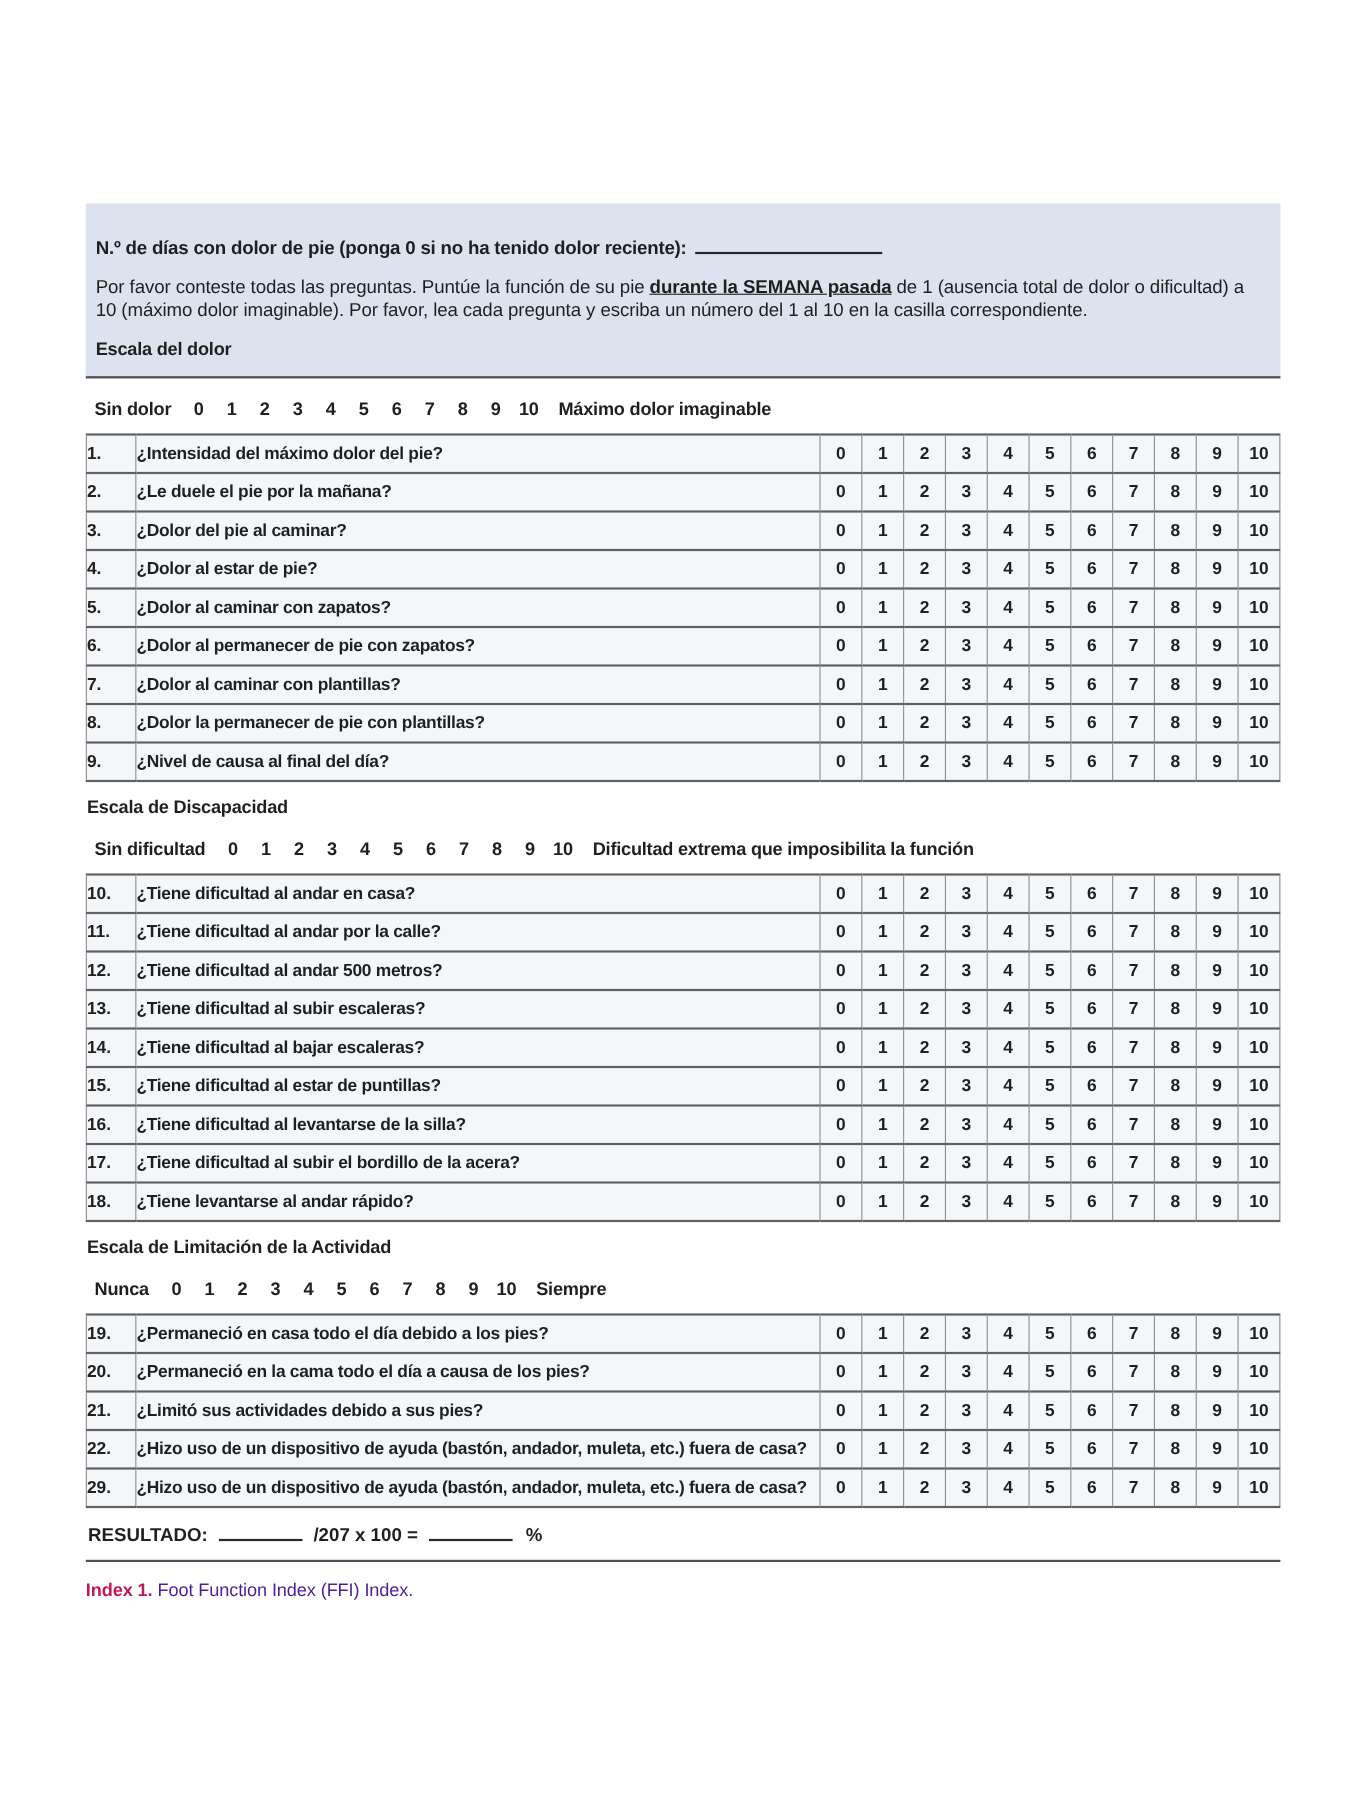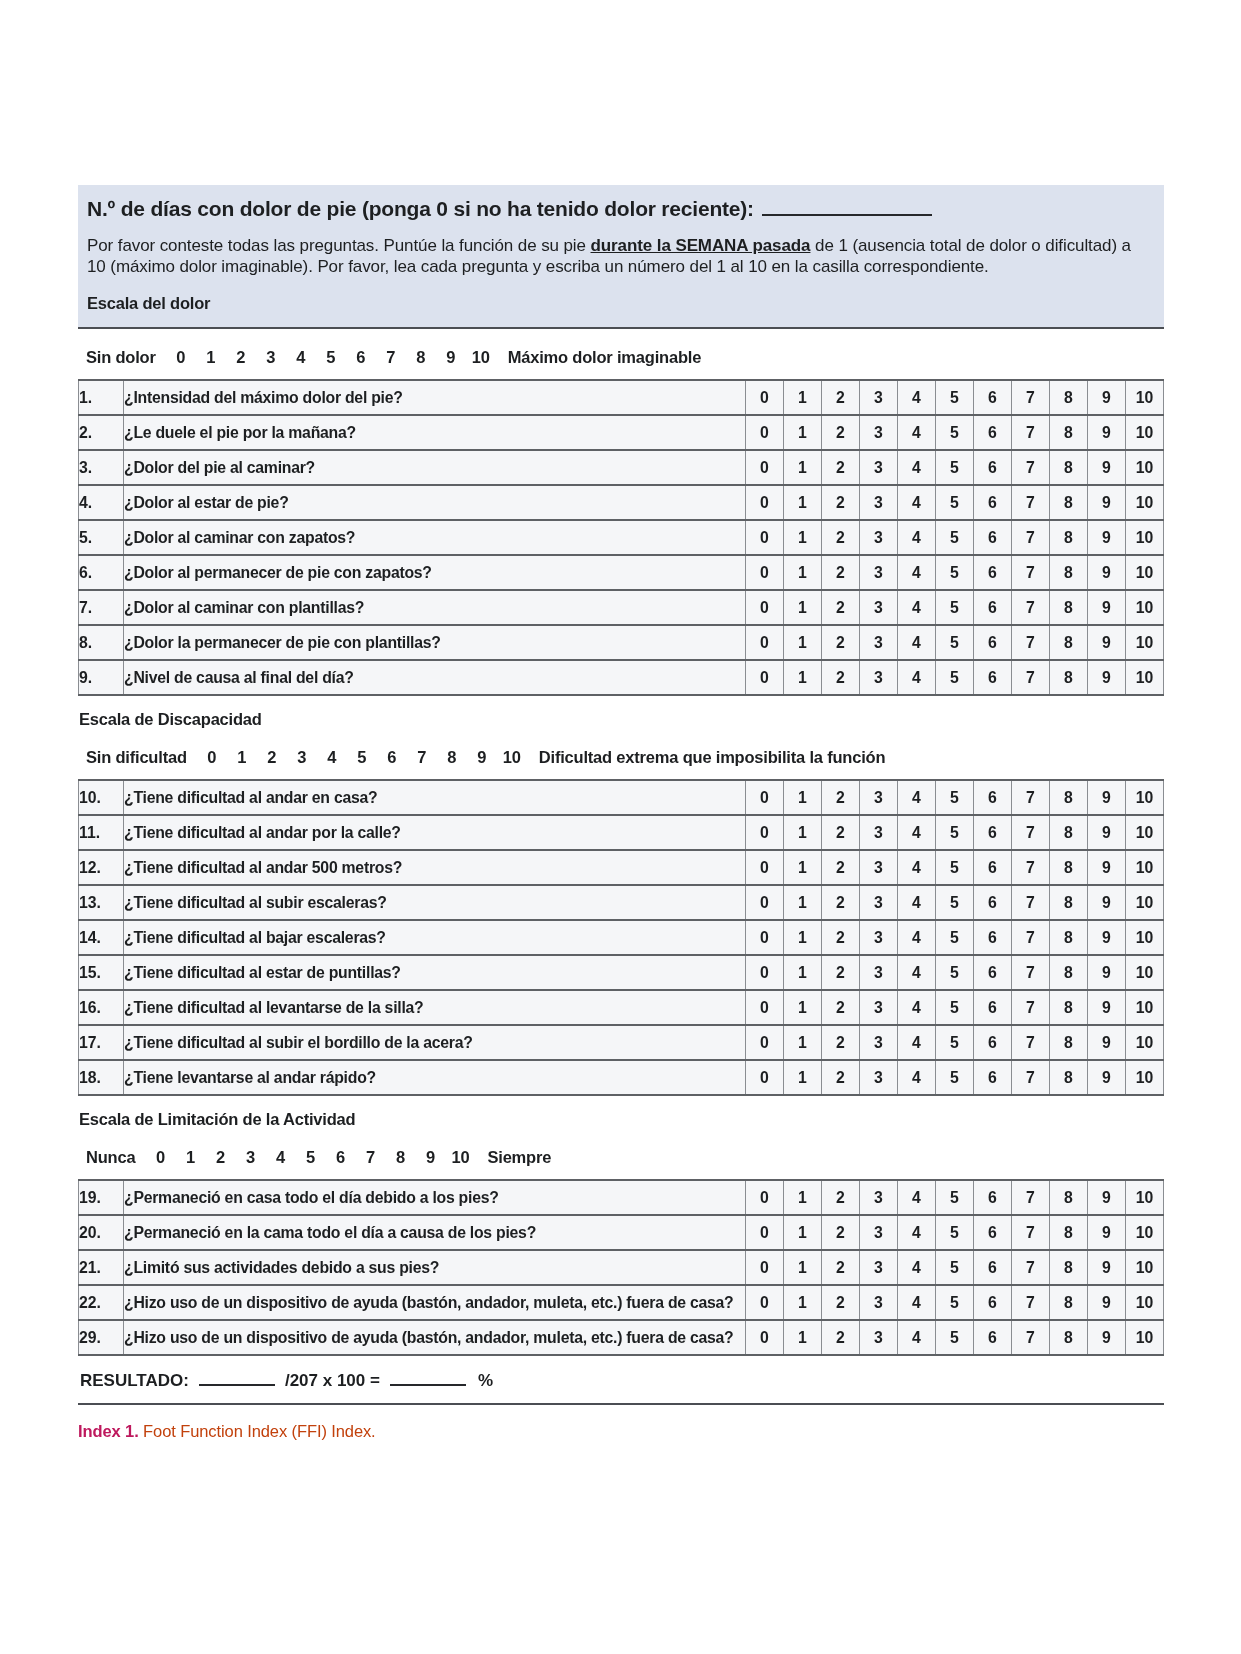--- a/index.html
+++ b/index.html
@@ -5,21 +5,21 @@
   html, body { margin:0; padding:0; }
   body {
     width:1241px; height:1654px; background:#ffffff; position:relative;
     font-family:"Liberation Sans", sans-serif; color:#1d1f21;
     -webkit-font-smoothing:antialiased;
   }
   .content { position:absolute; left:78px; top:185px; width:1086px; }
 
   
   .header-box { background:#dce2ee; padding:12px 12px 14px 9px; border-bottom:2px solid #4b4e53; }
-  .days-line { font-weight:bold; font-size:21px; letter-spacing:-0.2px; }
+  .days-line { font-weight:bold; font-size:17px; letter-spacing:-0.2px;margin-top:19px; }
   .blank { display:inline-block; height:13px; border-bottom:2px solid #26282b; }
   .blank-days { width:170px; margin-left:8px; }
   .instructions { margin:14px 0 0 0; font-size:17px; line-height:21px; letter-spacing:-0.1px; }
   .emph { font-weight:bold; text-decoration:underline; }
   .section-title { font-weight:bold; font-size:16.5px; letter-spacing:-0.2px; }
   .header-box .section-title { margin-top:17px; }
   .sec-heading { margin:14px 0 0 1px; }
 
   
   .scale-legend { margin:19px 0 12px 8px; font-weight:bold; font-size:16.5px; letter-spacing:-0.2px; }
@@ -42,21 +42,21 @@
 
   
   .result-line { margin:15px 0 0 2px; font-weight:bold; font-size:17px; }
   .blank-result { width:76px; margin:0 10px; }
   .result-unit { margin-left:2px; }
   .bottom-rule { border-top:2px solid #4b4e53; margin-top:12px; }
 
   
   .caption { margin-top:17px; font-size:16.5px; letter-spacing:-0.1px; }
   .caption-index { color:#be185d; font-weight:bold; }
-  .caption-text { color:#c2410c; }
+  .caption-text { color:#4c1d95; }
 </style>
 </head>
 <body>
 
 <div class="page">
   <div class="content">
 
     <div class="header-box">
       <div class="days-line">
         <span>N.º de días con dolor de pie (ponga 0 si no ha tenido dolor reciente):</span><span class="blank blank-days"></span>

